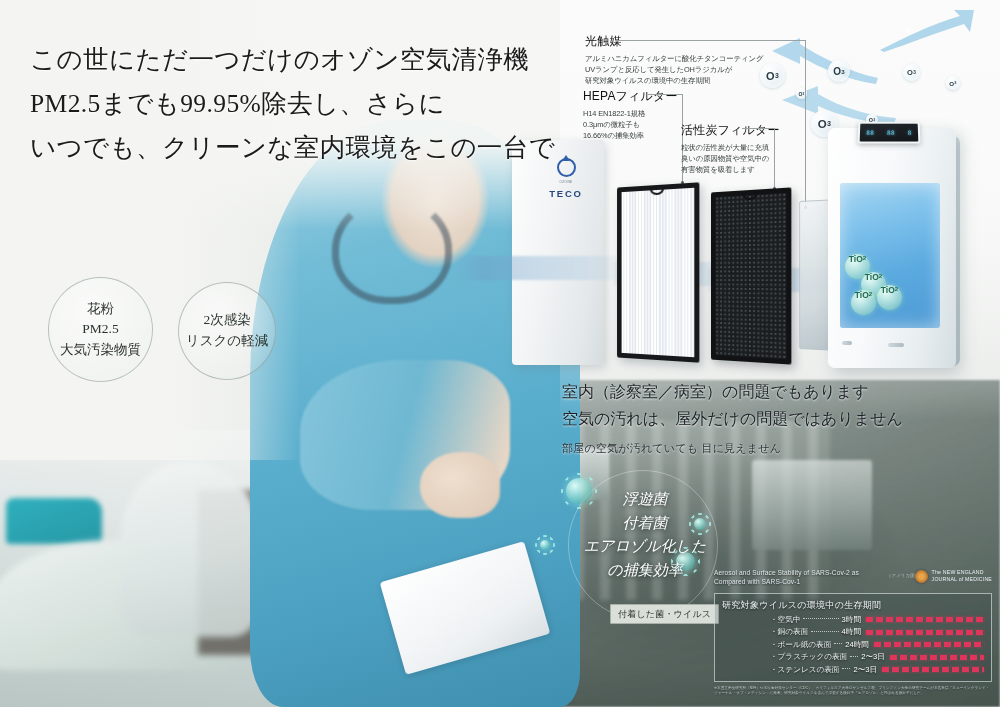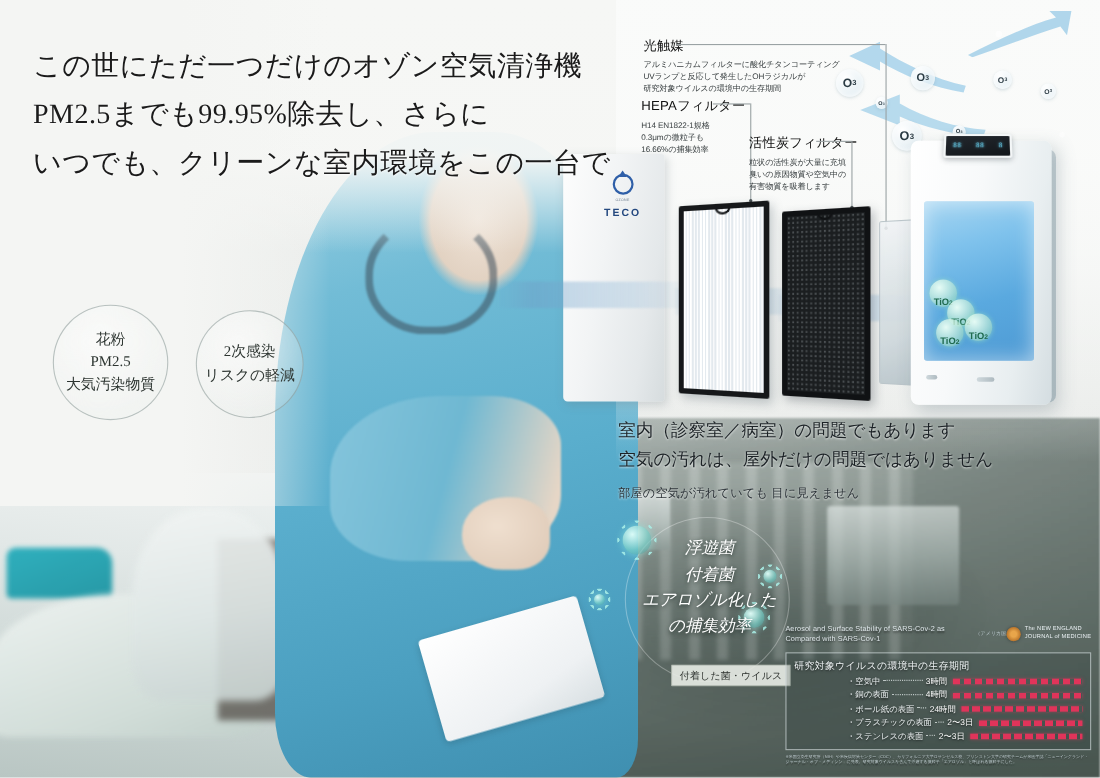--- a/index.html
+++ b/index.html
@@ -123,21 +123,21 @@
     display: flex; align-items: center; justify-content: center;
     background: radial-gradient(circle at 34% 30%, rgba(255,255,255,.97), rgba(226,238,244,.72) 64%, rgba(196,218,230,.42));
     box-shadow: inset 0 0 6px rgba(255,255,255,.95), 0 1px 3px rgba(120,150,165,.28);
     color: #2b3b44; font-weight: 600; letter-spacing: .2px;
   }
   .o3-bubble sub { font-size: .62em; vertical-align: -.18em; }
 
   
   .tio2-tag {
     position: absolute; width: 25px; height: 25px; border-radius: 50%;
-    display: flex; align-items: flex-end; justify-content: center;
+    display: flex; align-items: flex-start; justify-content: center;
     background: radial-gradient(circle at 36% 30%, rgba(236,255,246,.95), rgba(168,226,200,.62) 70%, rgba(126,200,170,.4));
     color: #1f6a4f; font-size: 8.5px; font-weight: 700;
     box-shadow: 0 0 5px rgba(150,225,195,.65);
   }
   .tio2-tag sub { font-size: .72em; vertical-align: -.2em; }
 
   
   #headline {
     position: absolute; left: 30px; top: 38px; width: 520px;
     font-family: "Liberation Serif", "DejaVu Serif", serif;

